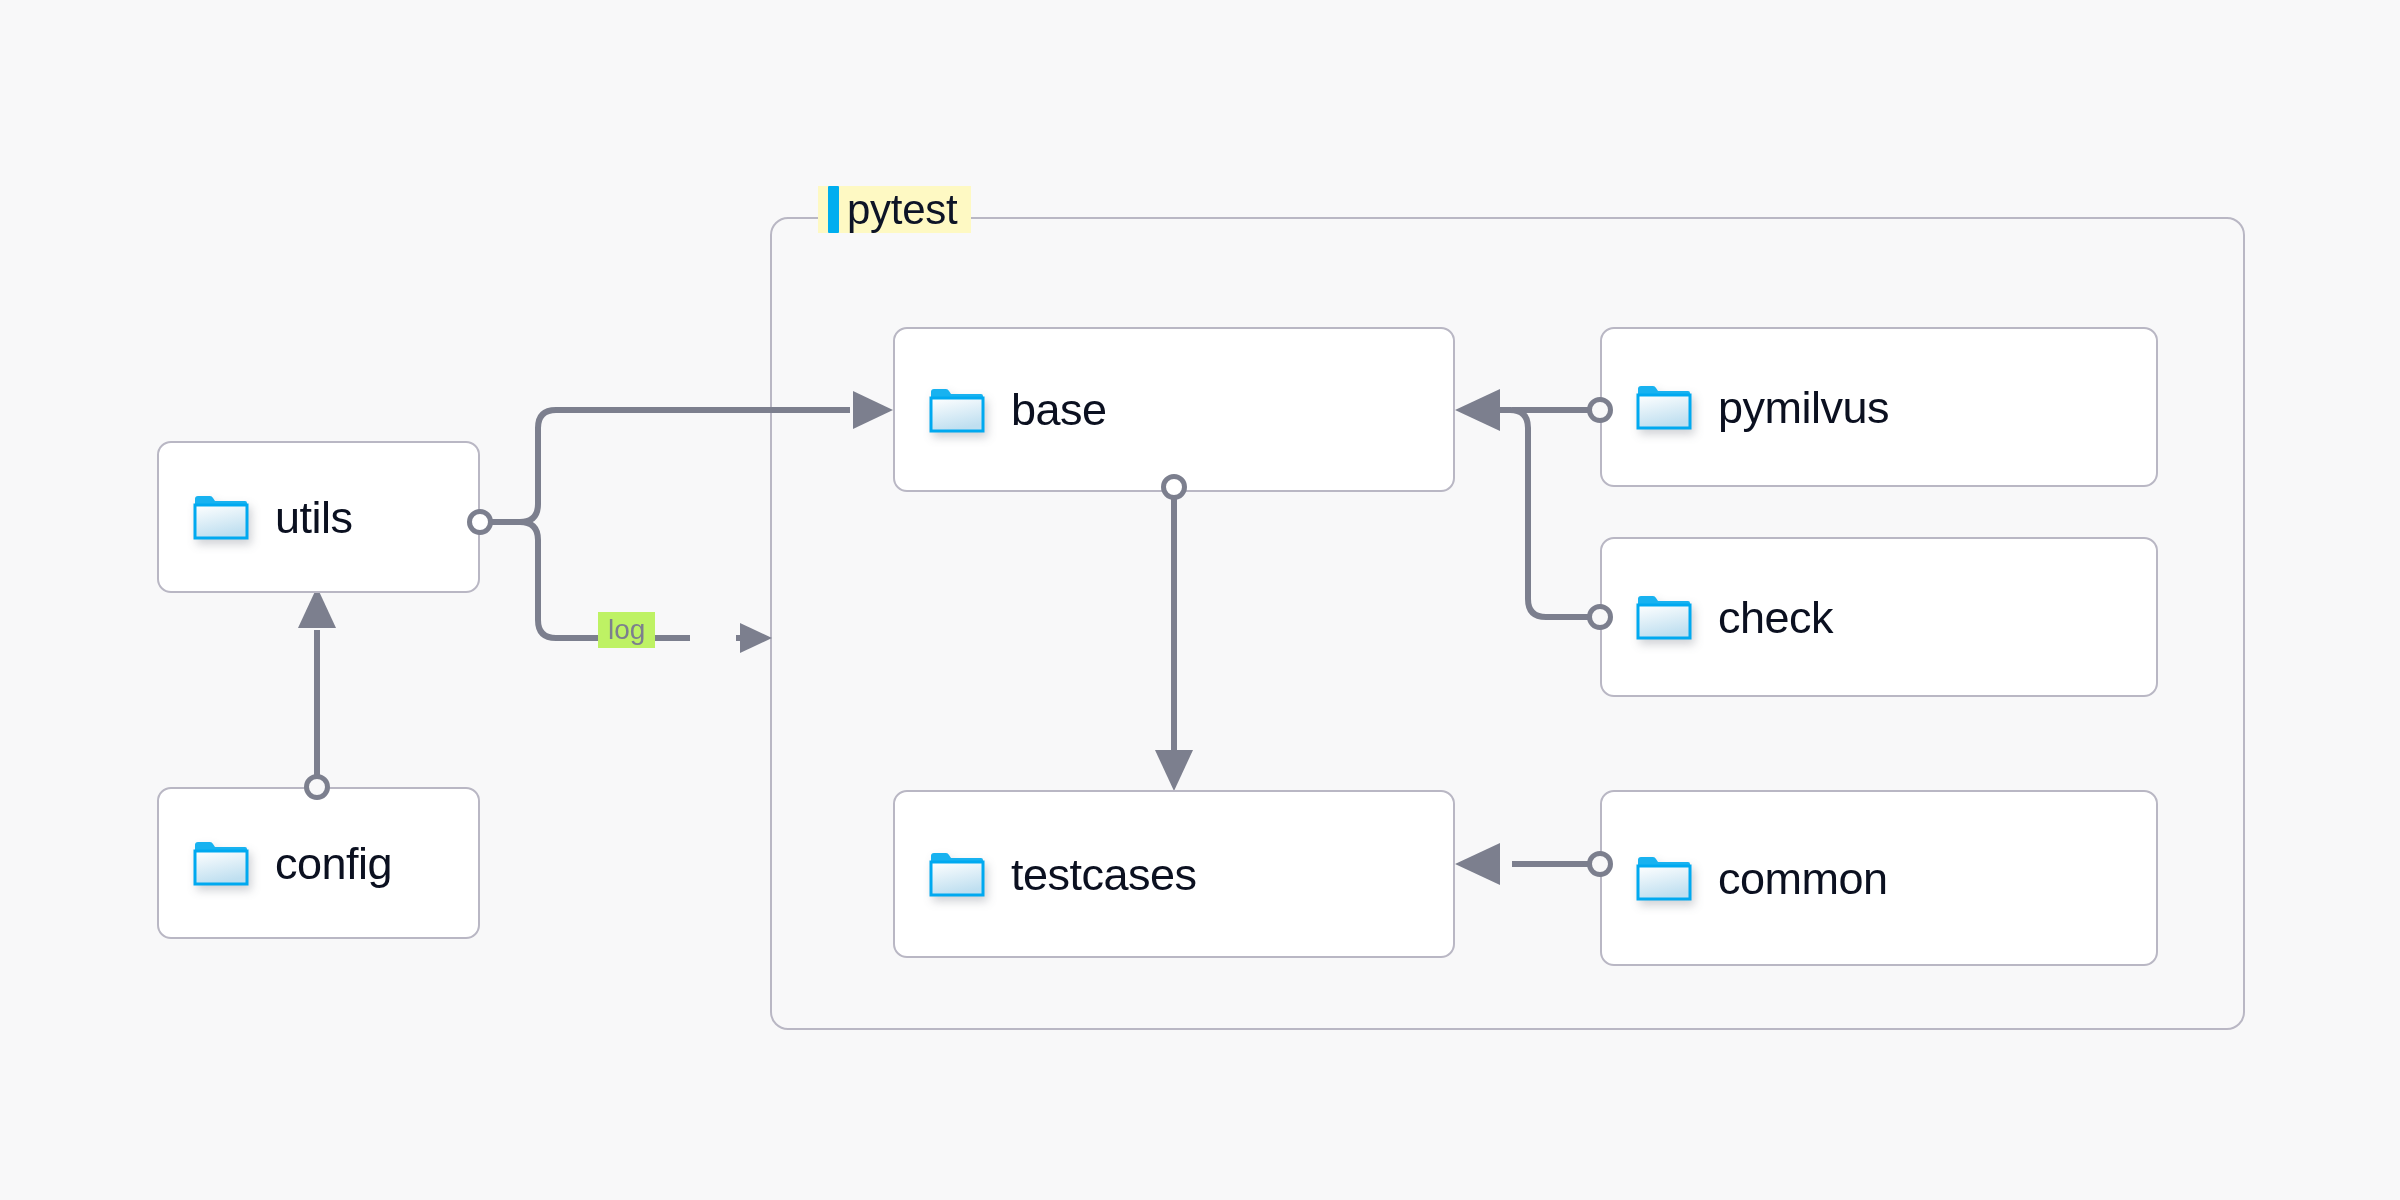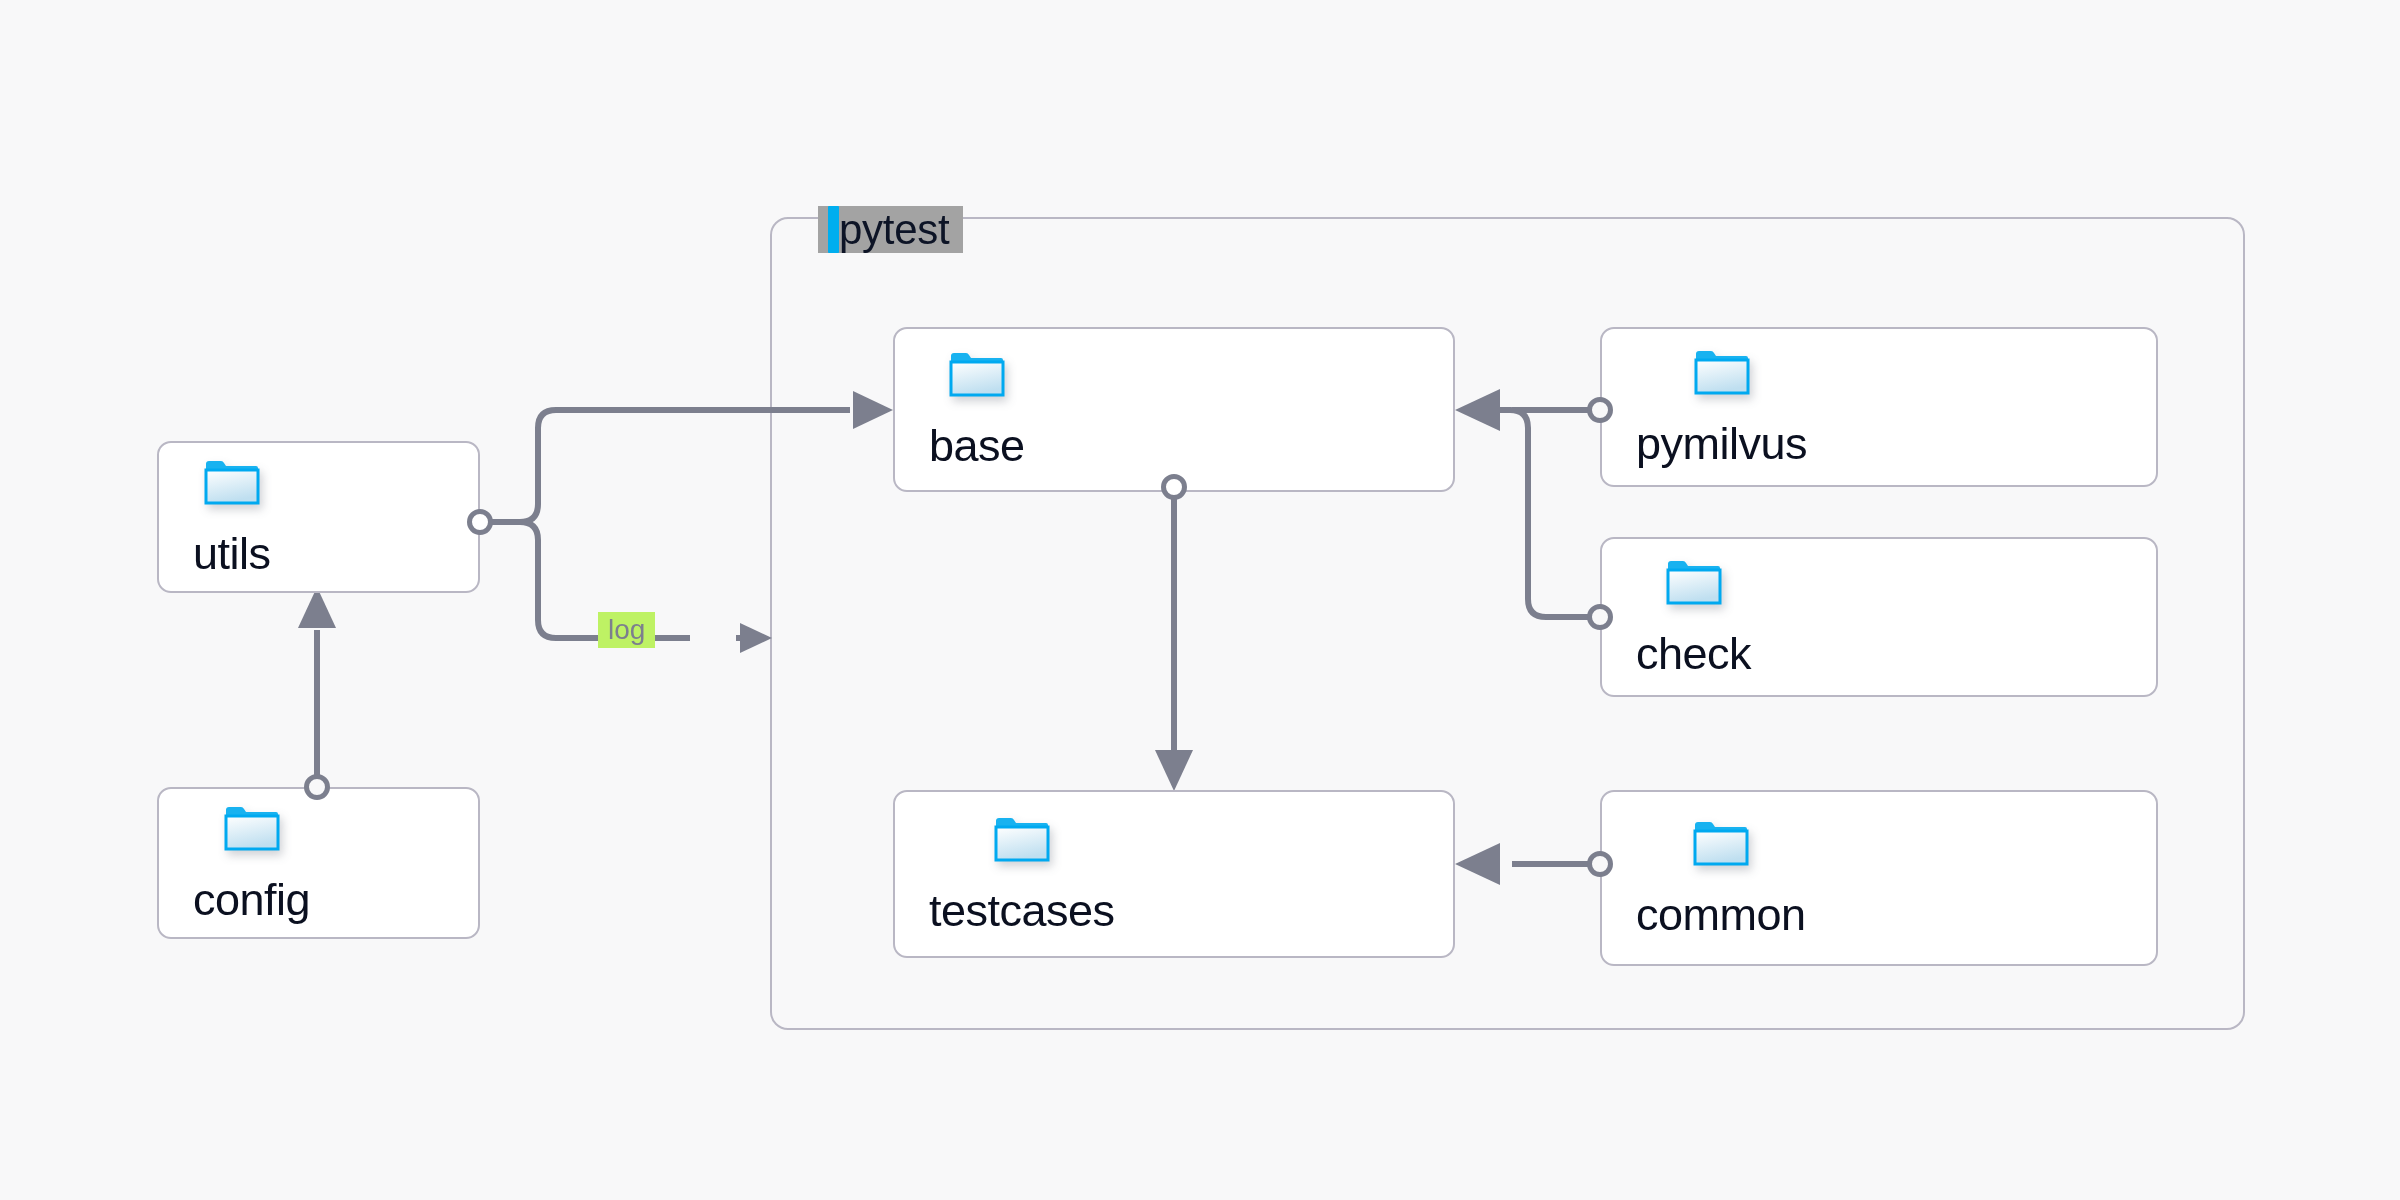--- a/index.html
+++ b/index.html
@@ -22,25 +22,24 @@
     position: absolute;
     border: 2px solid #b9b7c4;
     border-radius: 18px;
     box-sizing: border-box;
     background: transparent;
   }
   .group-label-wrap {
     position: absolute;
     display: flex;
     align-items: center;
-    gap: 0;
-    background: #a3a3a3;
+    gap: 8px;
+    background: #fef9c3;
     padding: 0 14px 0 10px;
     z-index: 6;
-    margin-top: 20px;
   }
   .group-accent-bar {
     width: 11px;
     height: 47px;
     background: #00aeef;
     border-radius: 1px;
     flex: 0 0 auto;
   }
   .group-label-text {
     font-size: 42px;
@@ -58,21 +57,20 @@
     border-radius: 14px;
     display: flex;
     align-items: center;
     z-index: 4;
   }
   .node-inner {
     display: flex;
     align-items: center;
     gap: 26px;
     padding-left: 34px;
-    flex-direction: column;
   }
   .node-label {
     font-size: 45px;
     color: #0b1020;
     letter-spacing: -0.5px;
     line-height: 1;
     white-space: nowrap;
   }
   .folder-icon {
     width: 56px;

